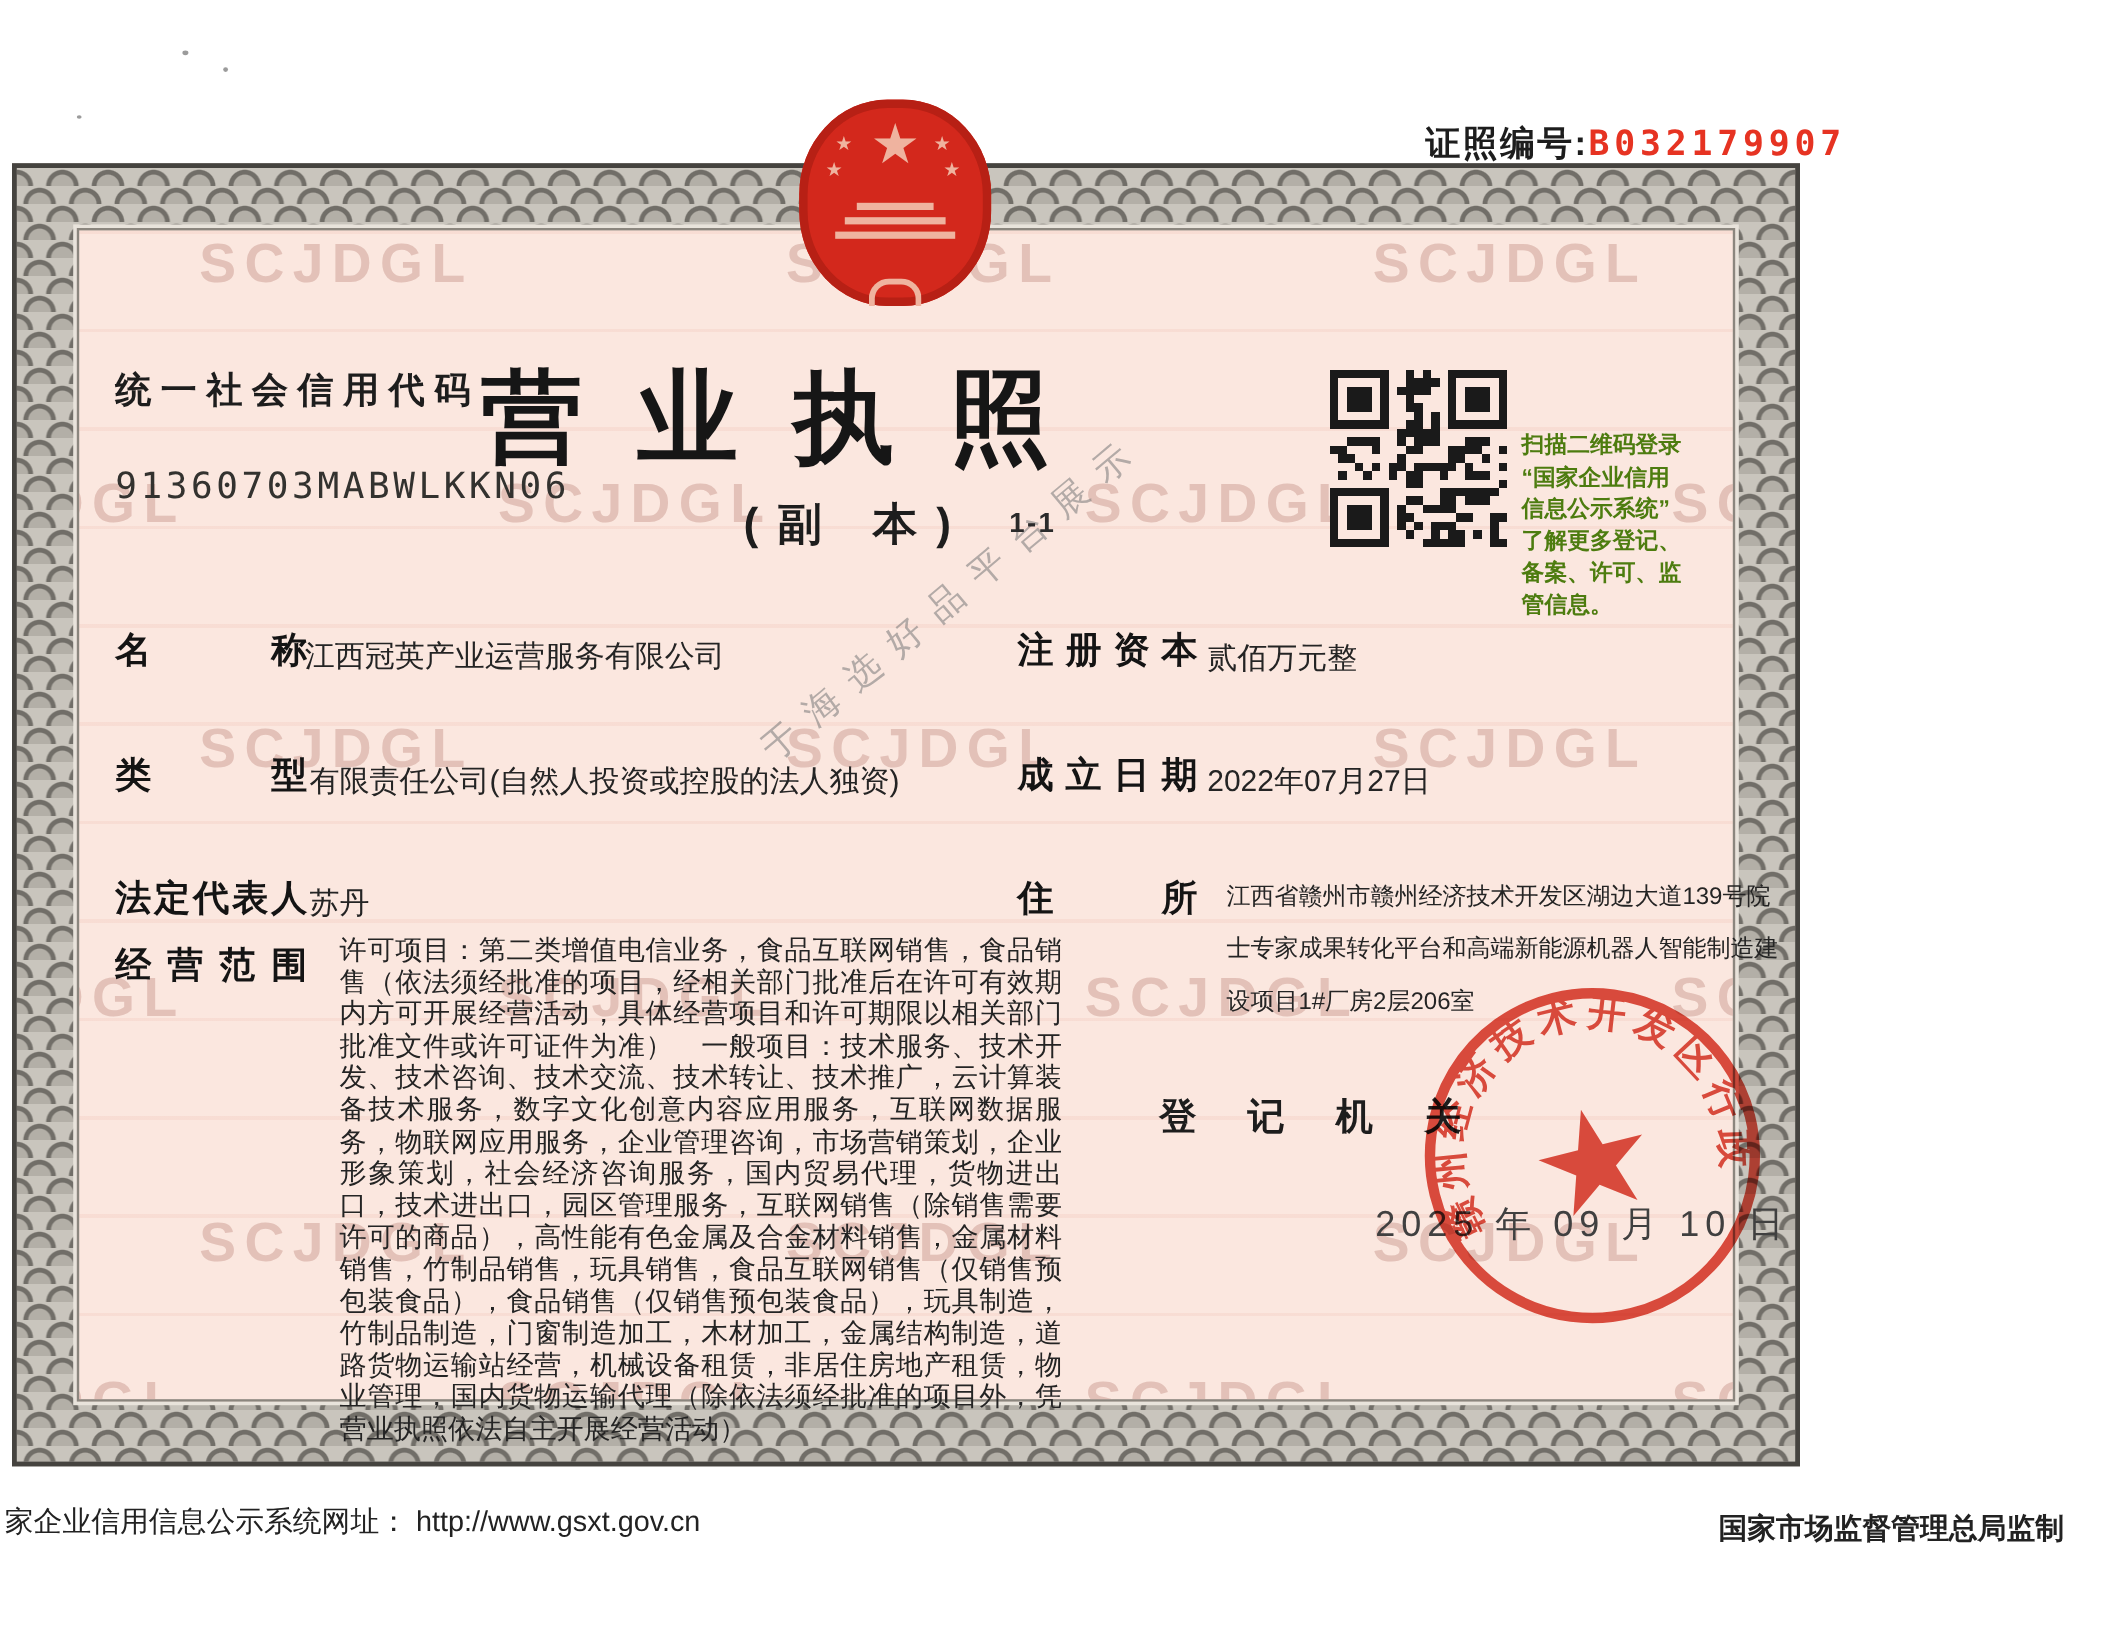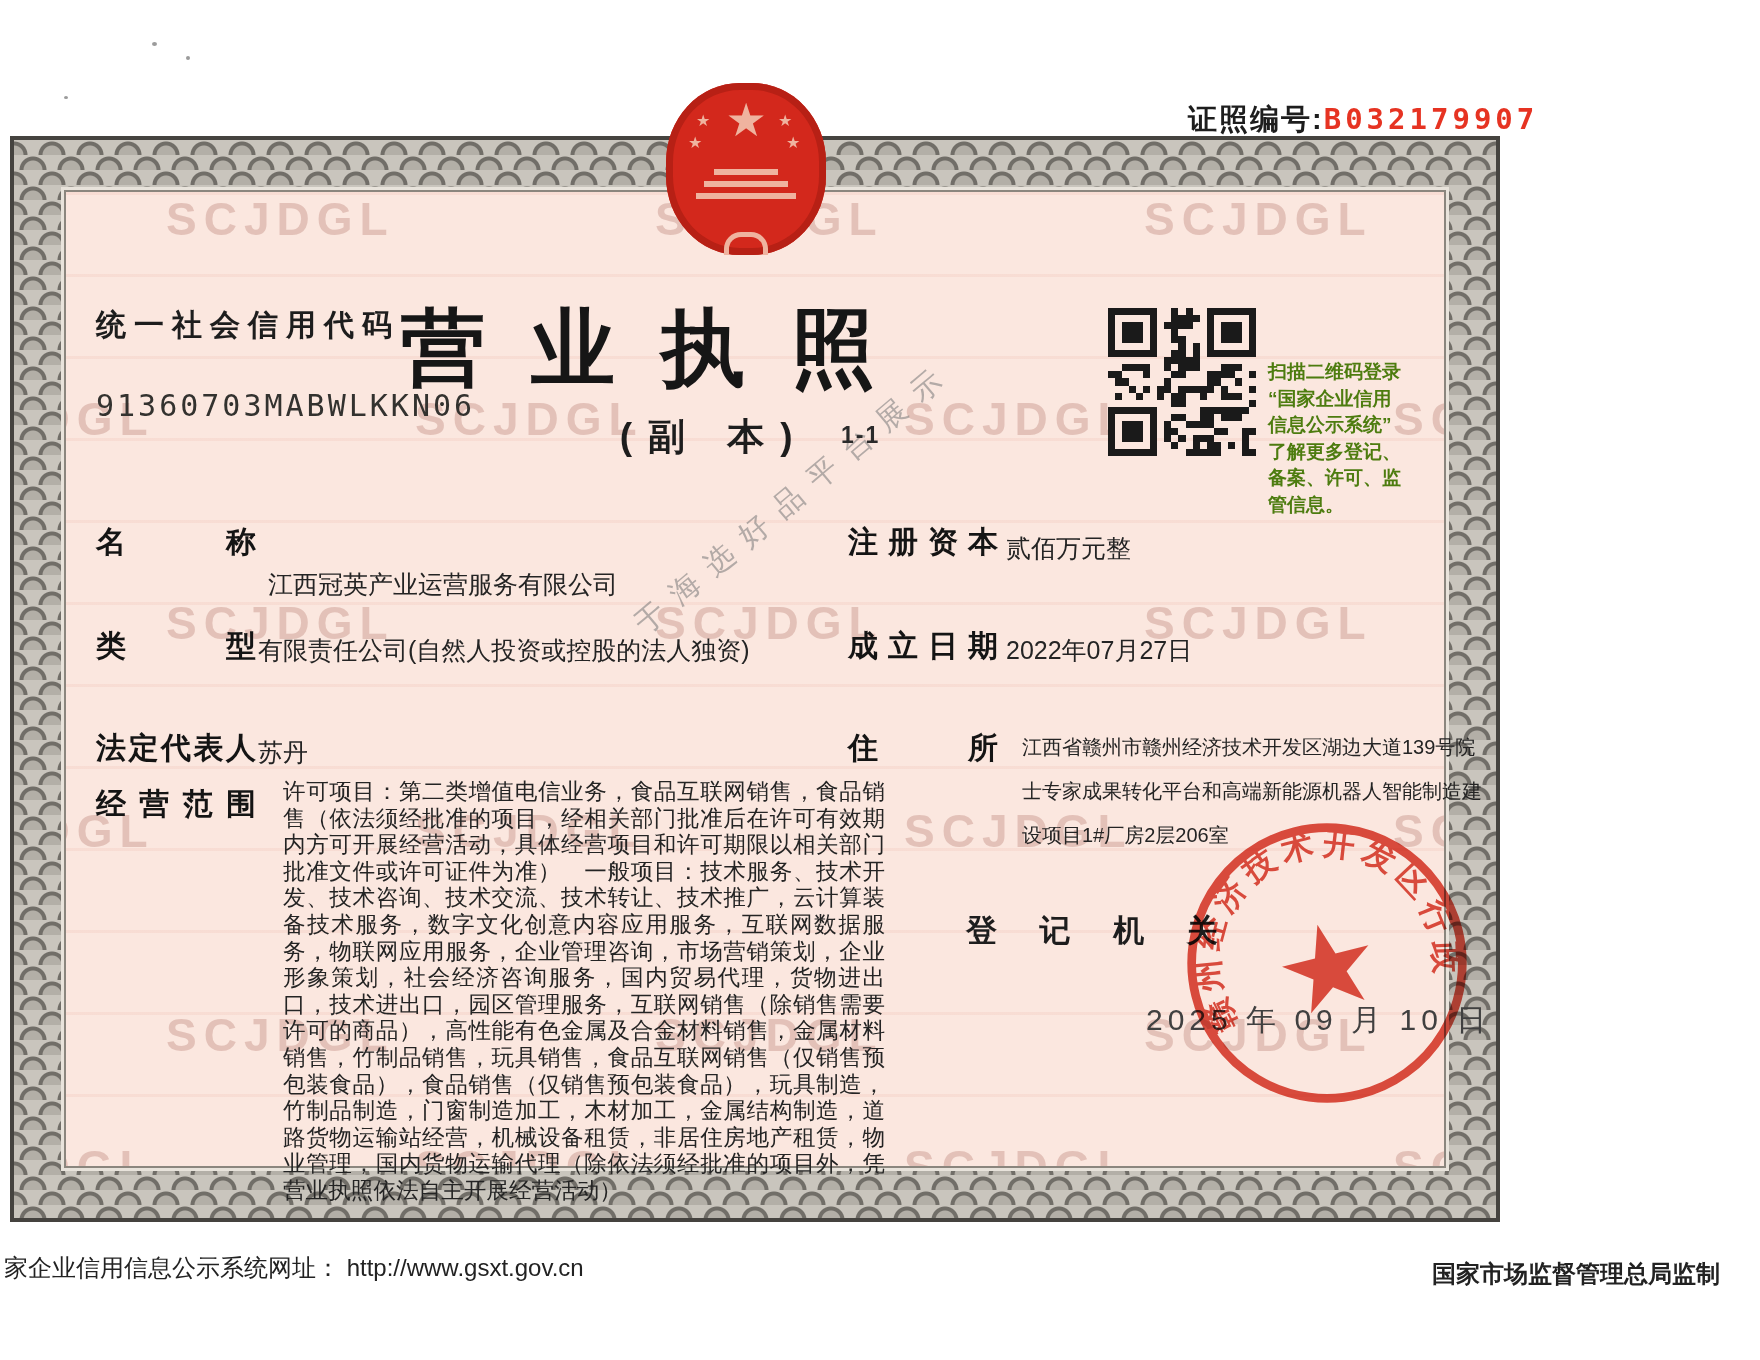--- a/index.html
+++ b/index.html
@@ -301,21 +301,21 @@
 <div class="qr-caption">
   <div>扫描二维码登录</div>
   <div>“国家企业信用</div>
   <div>信息公示系统”</div>
   <div>了解更多登记、</div>
   <div>备案、许可、监</div>
   <div>管信息。</div>
 </div>
 
 <div class="lbl lbl-l" style="top:522px;">名称</div>
-<div class="val" style="left:268px;top:530px;margin-top:38px;">江西冠英产业运营服务有限公司</div>
+<div class="val" style="left:254px;top:530px;">江西冠英产业运营服务有限公司</div>
 
 <div class="lbl lbl-l" style="top:626px;">类型</div>
 <div class="val" style="left:258px;top:634px;">有限责任公司(自然人投资或控股的法人独资)</div>
 
 <div class="lbl lbl-l" style="top:728px;">法定代表人</div>
 <div class="val" style="left:258px;top:736px;">苏丹</div>
 
 <div class="lbl lbl-l" style="top:784px;">经营范围</div>
 <div class="scope">许可项目：第二类增值电信业务，食品互联网销售，食品销售（依法须经批准的项目，经相关部门批准后在许可有效期内方可开展经营活动，具体经营项目和许可期限以相关部门批准文件或许可证件为准）　一般项目：技术服务、技术开发、技术咨询、技术交流、技术转让、技术推广，云计算装备技术服务，数字文化创意内容应用服务，互联网数据服务，物联网应用服务，企业管理咨询，市场营销策划，企业形象策划，社会经济咨询服务，国内贸易代理，货物进出口，技术进出口，园区管理服务，互联网销售（除销售需要许可的商品），高性能有色金属及合金材料销售，金属材料销售，竹制品销售，玩具销售，食品互联网销售（仅销售预包装食品），食品销售（仅销售预包装食品），玩具制造，竹制品制造，门窗制造加工，木材加工，金属结构制造，道路货物运输站经营，机械设备租赁，非居住房地产租赁，物业管理，国内货物运输代理（除依法须经批准的项目外，凭营业执照依法自主开展经营活动）</div>
 

